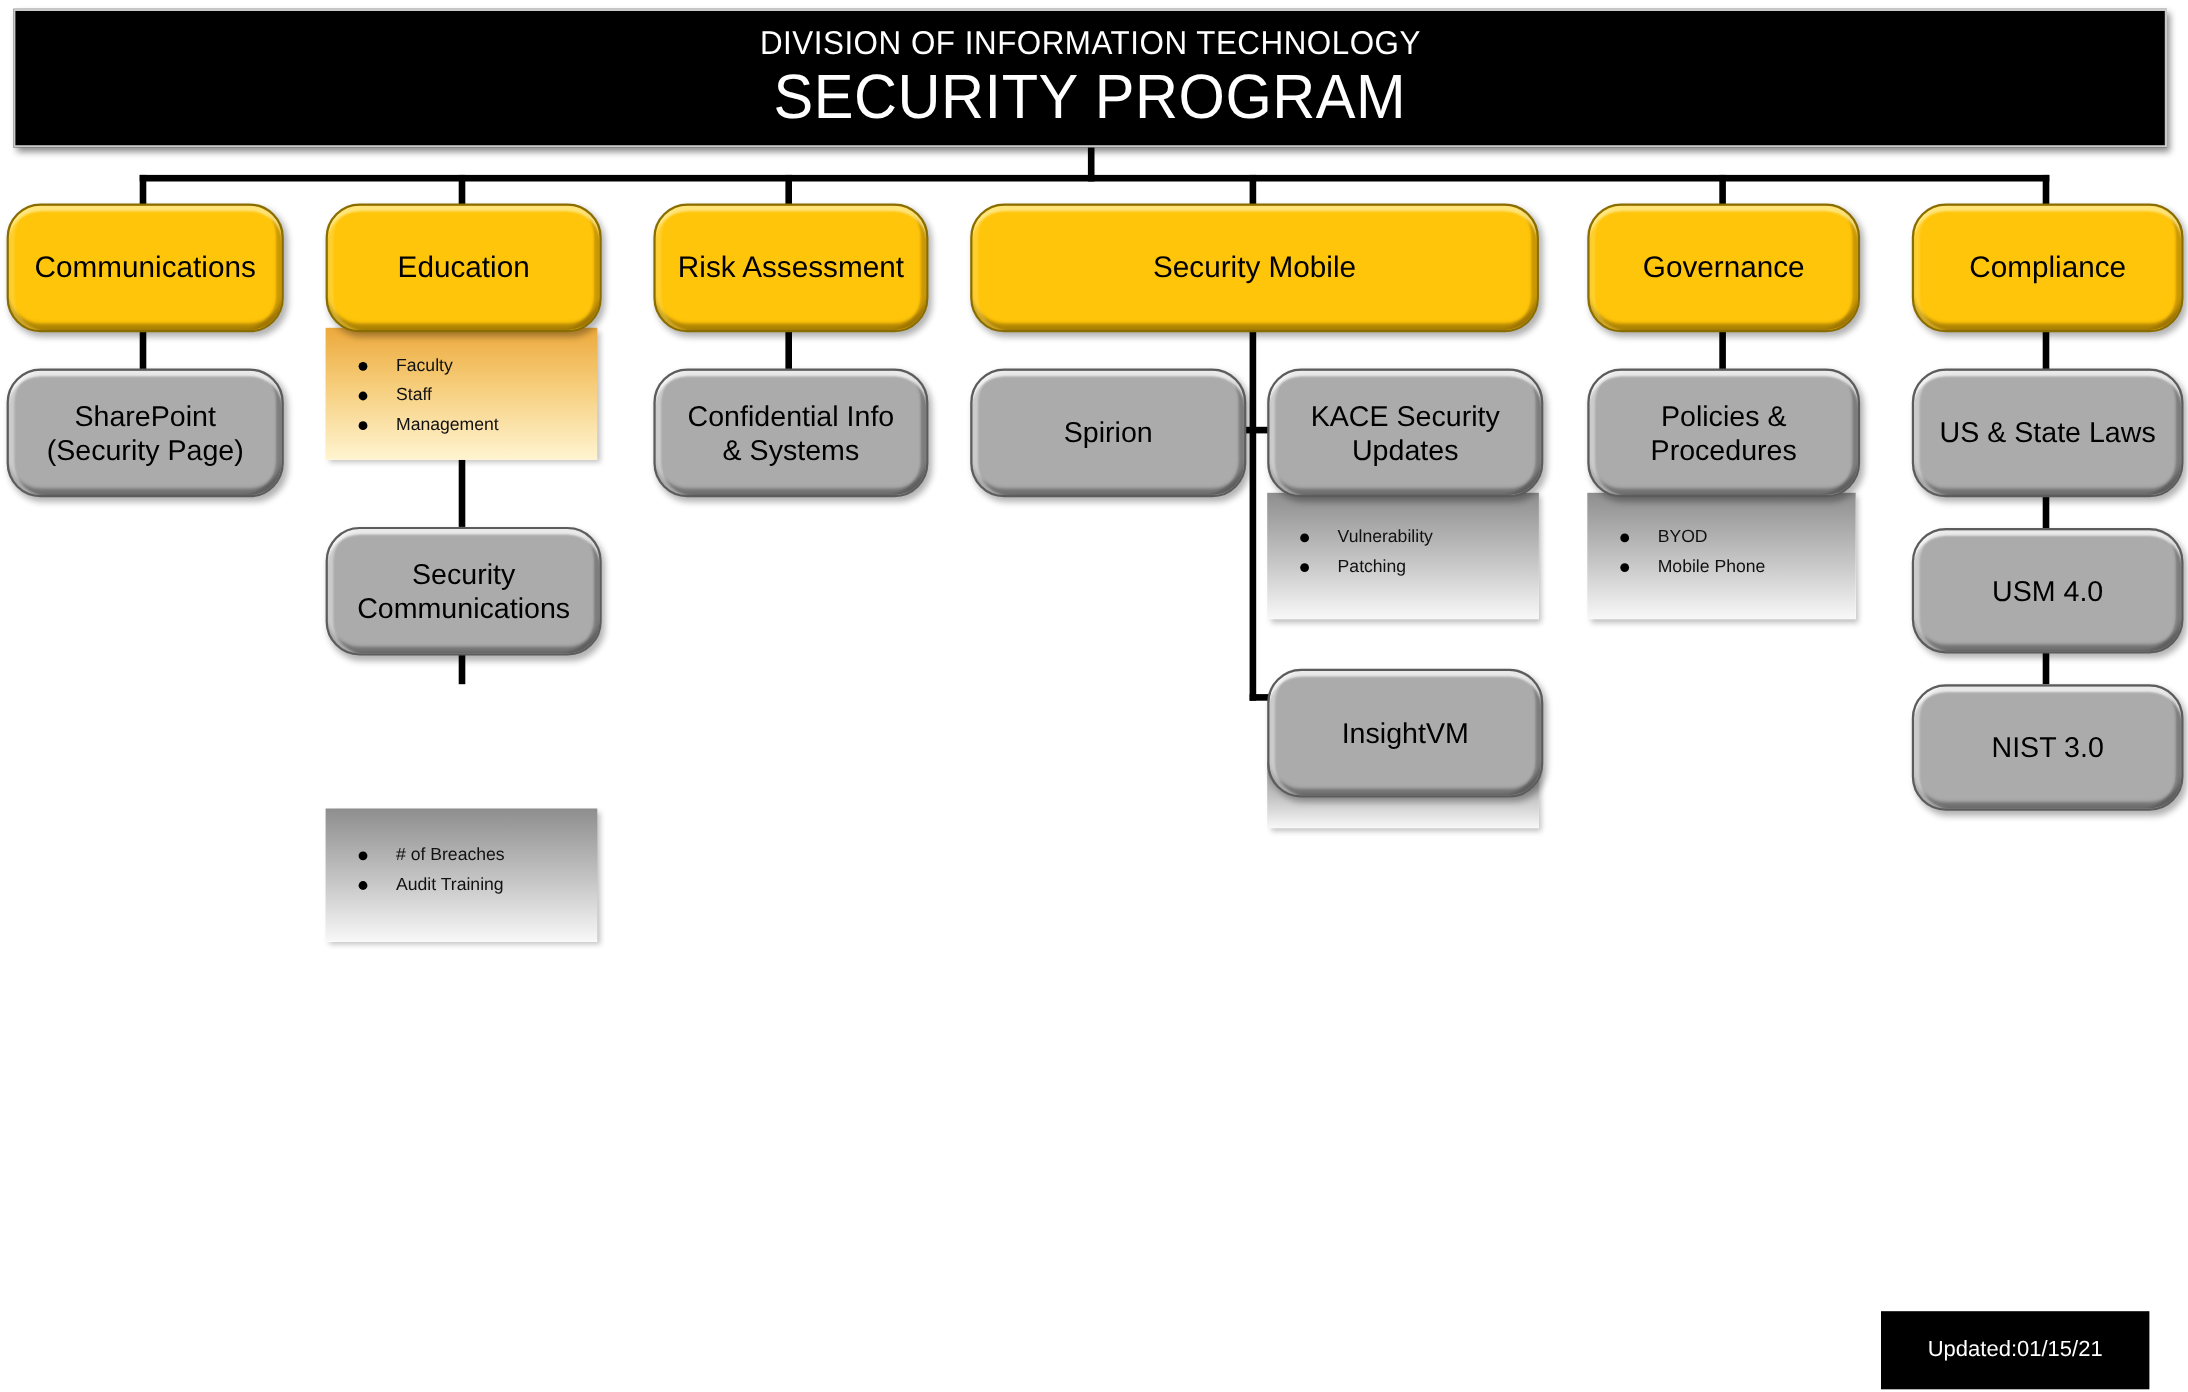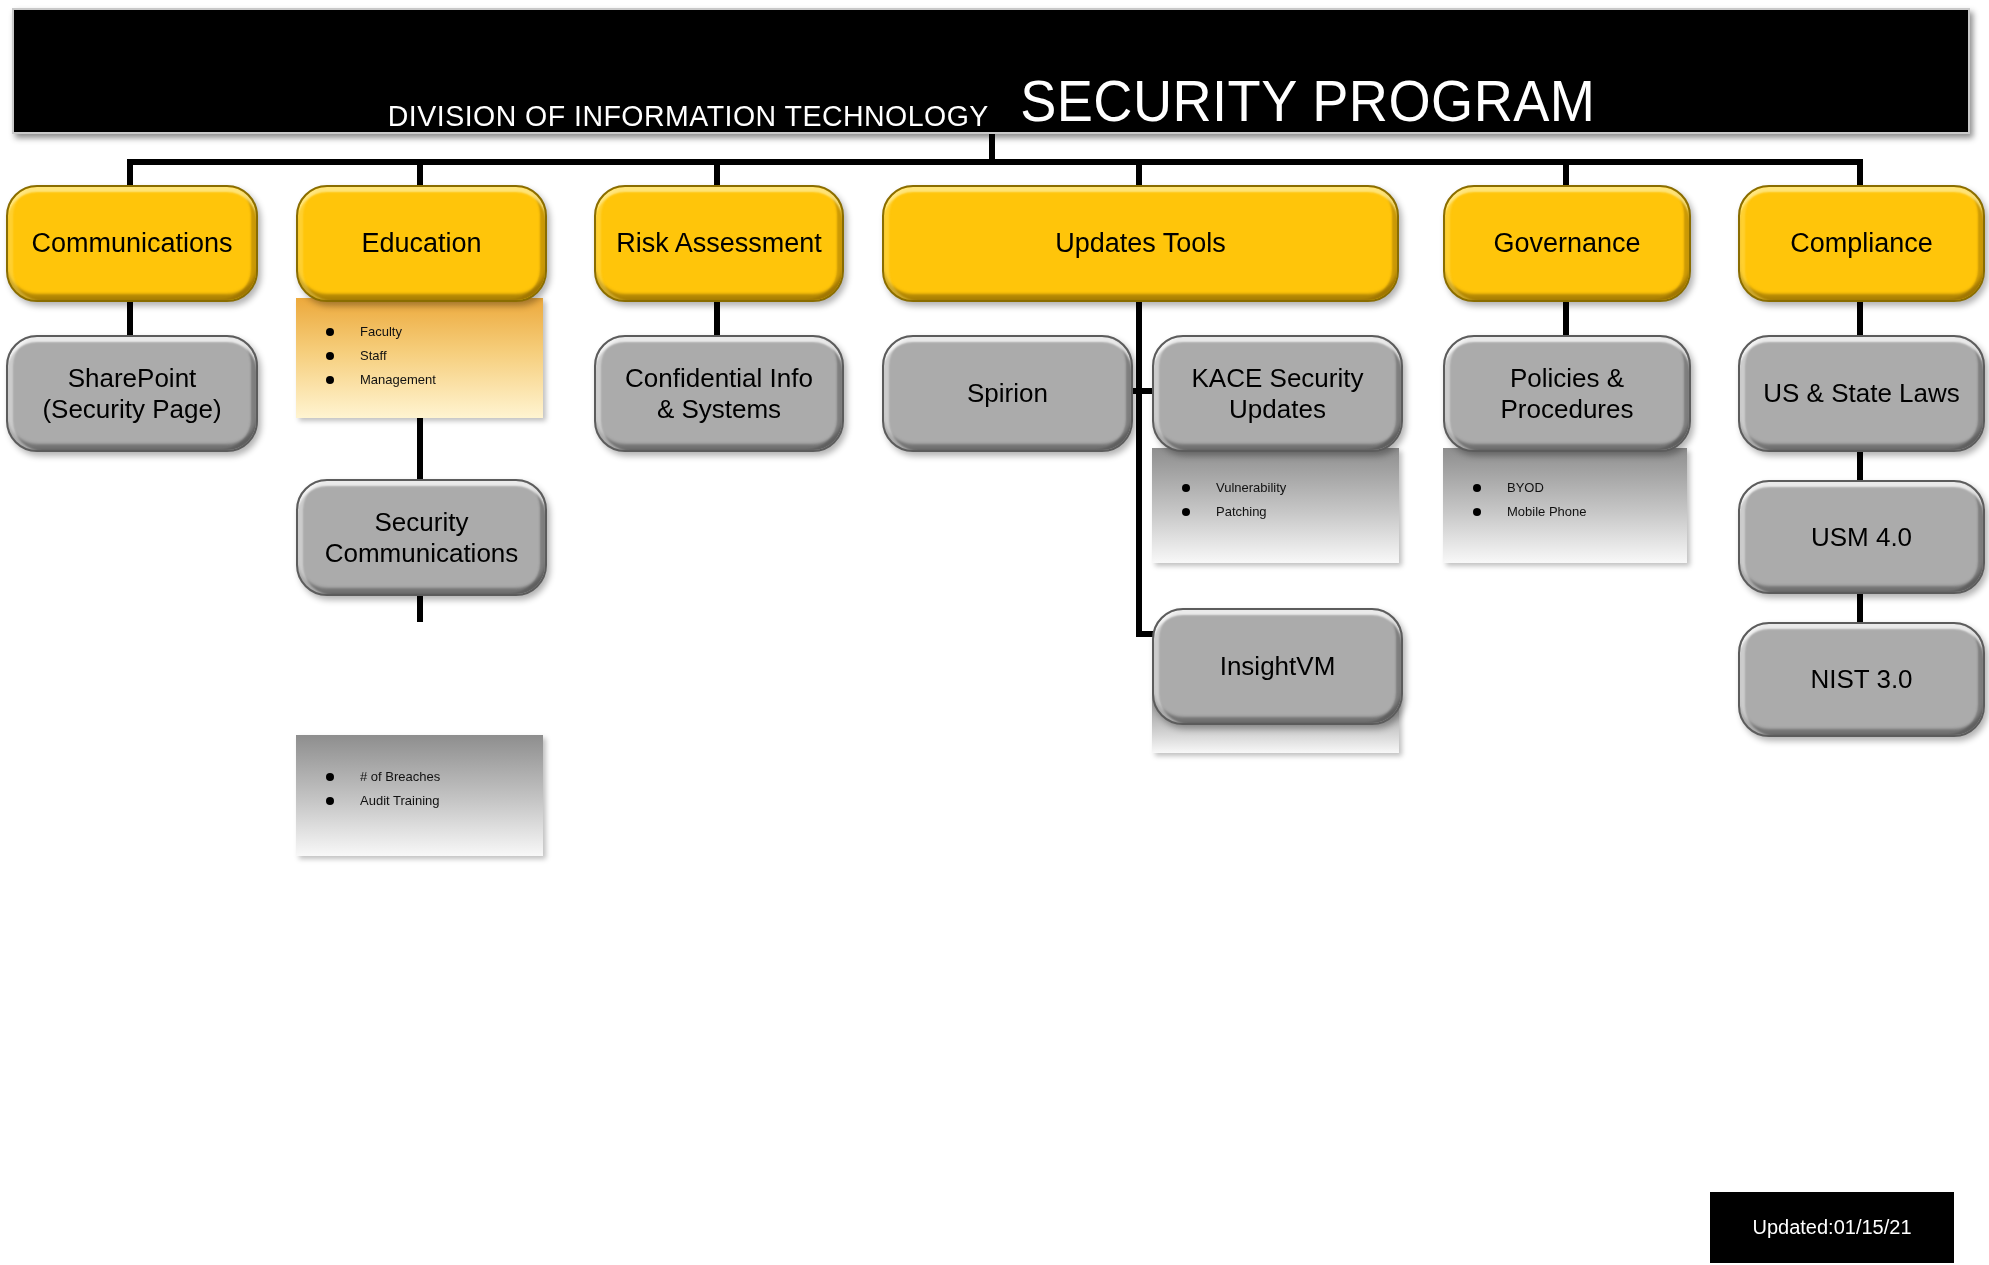--- a/index.html
+++ b/index.html
@@ -6,21 +6,21 @@
   body{font-family:"Liberation Sans", sans-serif; width:1989px; height:1265px;}
   .stage{position:relative;width:1989px;height:1265px;background:#ffffff;overflow:hidden;}
   .abs{position:absolute;}
 
   
   .header{
     left:12px; top:8px; width:1954px; height:122px;
     background:#000;
     border:2px solid #c9c9c9;
     box-shadow:3px 4px 6px rgba(0,0,0,.45);
-    display:flex; align-items:flex-end; justify-content:center;
+    display:flex; flex-direction:column; align-items:center; justify-content:center;
     color:#fff; z-index:4;
   }
   .header .h1{font-size:30px; letter-spacing:.5px; transform:scaleX(.95); line-height:1.1; font-weight:400;}
   .header .h2{font-size:57px; letter-spacing:.5px; transform:scaleX(.95); line-height:1.05; margin-top:3px; font-weight:400;}
 
   
   .line{position:absolute; background:#000; z-index:1;}
 
   
   .node{
@@ -49,21 +49,21 @@
       inset -6px -2px 2px -1px rgba(70,70,70,.45),
       inset 0 -7px 3px -1px rgba(70,70,70,.55),
       3px 4px 6px rgba(0,0,0,.3);
   }
 
   
   .panel{position:absolute; z-index:2; box-shadow:3px 3px 5px rgba(0,0,0,.25);}
   .panel-gold{background:linear-gradient(180deg,#ECA93C 0%,#F6CE7C 45%,#FFF4D1 100%);}
   .panel-gray{background:linear-gradient(180deg,#8E8E8E 0%,#C6C6C6 55%,#F8F8F8 100%);}
   .bullets{padding:26px 10px 0 30px;}
-  .bullet-item{display:flex; align-items:center; margin-bottom:9px; font-size:13px; color:#111;}
+  .bullet-item{display:flex; align-items:center; margin-bottom:9px; font-size:16px; color:#111;}
   .bullet-item .dot{width:8px; height:8px; border-radius:50%; background:#000; margin-right:26px; flex:none;}
 
   
   .updated{
     left:1710px; top:1192px; width:244px; height:71px;
     background:#000; color:#fff; z-index:4;
     display:flex; align-items:center; justify-content:center;
     font-size:20px;
   }
 </style>
@@ -97,21 +97,21 @@
   <div class="line" style="left:1136px; top:298px; width:6px; height:339px;"></div>
   <div class="line" style="left:1127px; top:388px; width:27px; height:6px;"></div>
   <div class="line" style="left:1136px; top:631px; width:18px; height:6px;"></div>
 
   <div class="line" style="left:1857px; top:448px; width:6px; height:32px;"></div>
   <div class="line" style="left:1857px; top:590px; width:6px; height:32px;"></div>
 
   <div class="node gold" style="left:6px; top:185px; width:248px; height:113px;">Communications</div>
   <div class="node gold" style="left:296px; top:185px; width:247px; height:113px;">Education</div>
   <div class="node gold" style="left:594px; top:185px; width:246px; height:113px;">Risk Assessment</div>
-  <div class="node gold" style="left:882px; top:185px; width:513px; height:113px;">Updates Tools</div>
+  <div class="node gold" style="left:882px; top:185px; width:513px; height:113px;">Security Mobile</div>
   <div class="node gold" style="left:1443px; top:185px; width:244px; height:113px;">Governance</div>
   <div class="node gold" style="left:1738px; top:185px; width:243px; height:113px;">Compliance</div>
 
   <div class="panel panel-gold bullets" style="left:296px; top:298px; width:247px; height:120px; box-sizing:border-box;">
       <div class="bullet-item">
         <span class="dot"></span>
         <span>Faculty</span>
       </div>
       <div class="bullet-item">
         <span class="dot"></span>

